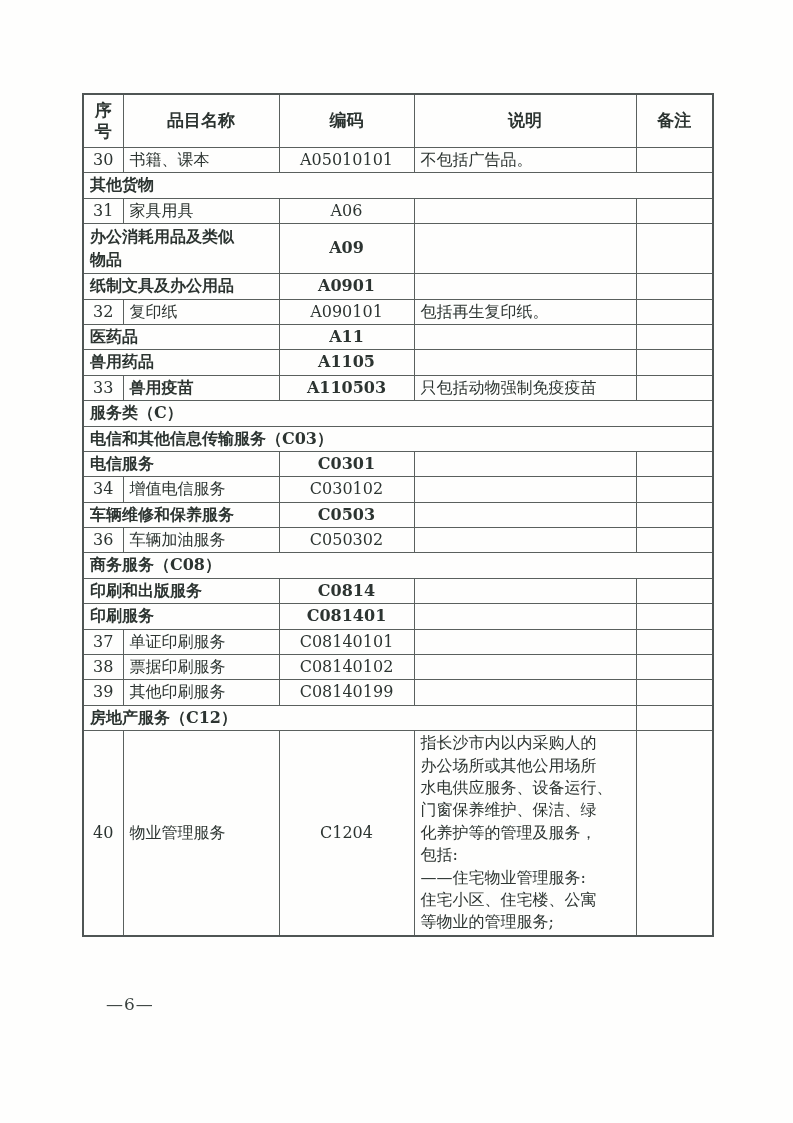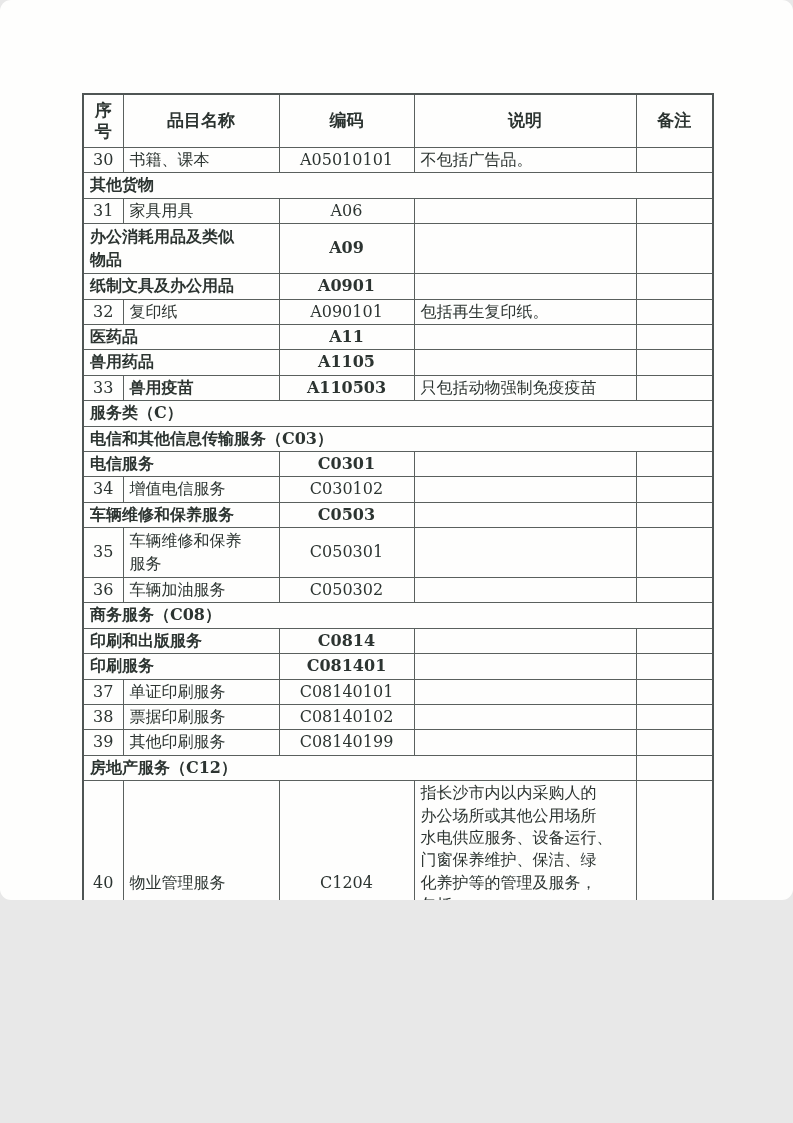--- a/index.html
+++ b/index.html
@@ -1,23 +1,22 @@
 <!DOCTYPE html>
 <html><head>
 <meta charset="utf-8">
 <style>
   html,body{margin:0;padding:0;background:#e8e8e8;}
   .page{
     position:relative;
-    width:793px;height:900px;
+    width:793px;height:1123px;
     background:#fefefd;
     font-family:"DejaVu Serif","Liberation Serif",serif;
     color:#2c3431;
     overflow:hidden;
-    border-radius:11px;
   }
   table.doc{
     position:absolute;
     left:82px;top:93px;
     width:630px;
     border-collapse:collapse;
     table-layout:fixed;
     border:2px solid #4f5554;
   }
   table.doc td{
@@ -172,28 +171,20 @@
       <td></td>
     </tr>
 
     <tr class="r">
       <td colspan="2" class="b cat">车辆维修和保养服务</td>
       <td class="code b">C0503</td>
       <td></td>
       <td></td>
     </tr>
 
-    <tr class="r2">
-      <td class="c">35</td>
-      <td>车辆维修和保养
-服务</td>
-      <td class="code">C050301</td>
-      <td></td>
-      <td></td>
-    </tr>
 
     <tr class="r">
       <td class="c">36</td>
       <td>车辆加油服务</td>
       <td class="code">C050302</td>
       <td></td>
       <td></td>
     </tr>
 
     <tr class="r">

